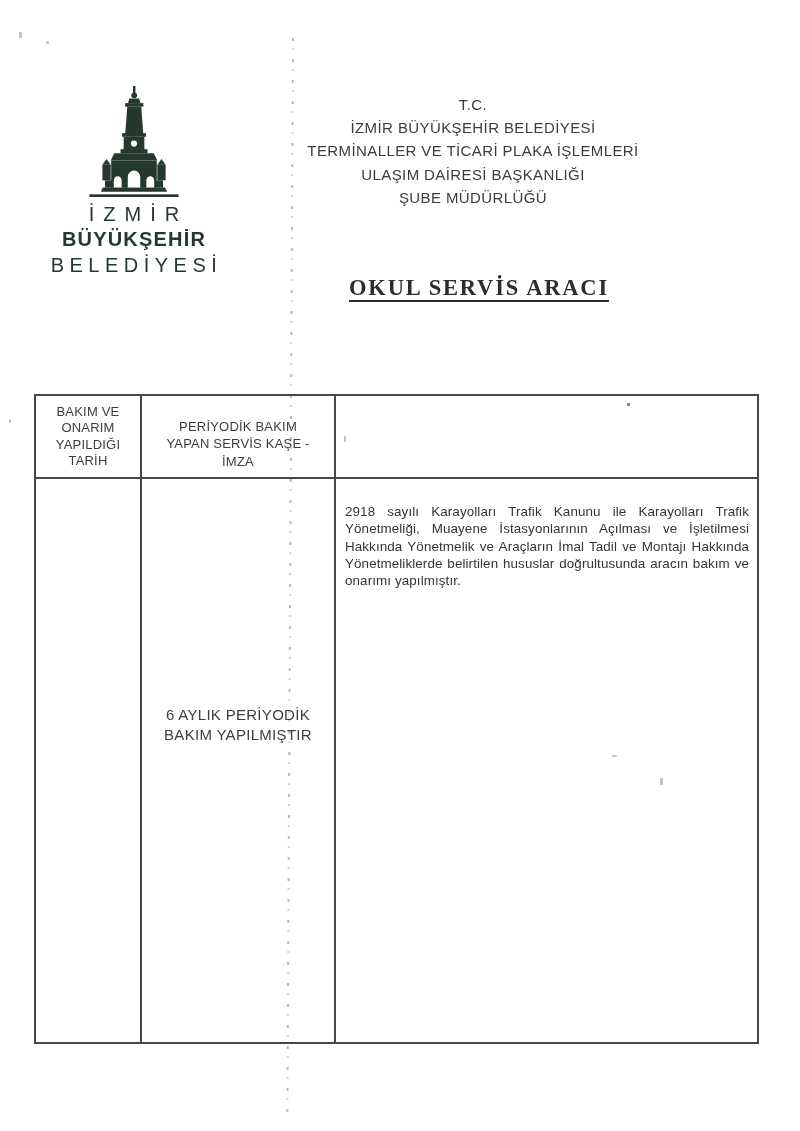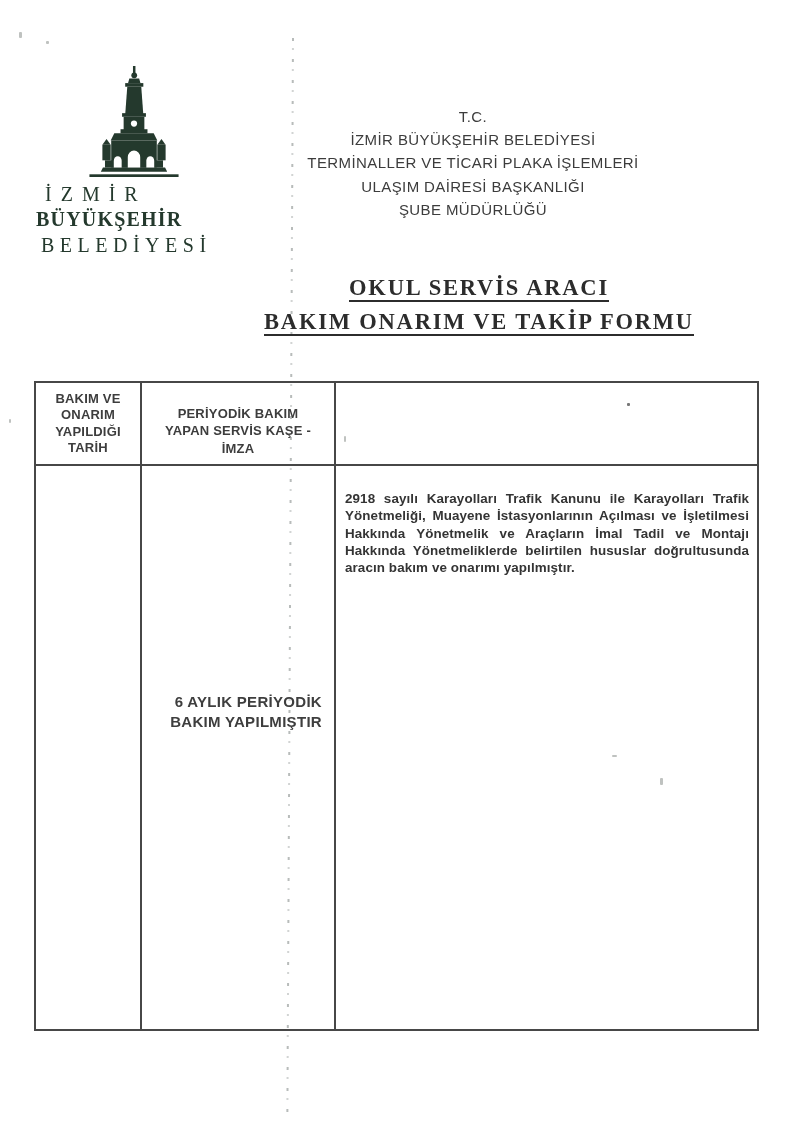--- a/index.html
+++ b/index.html
@@ -30,25 +30,24 @@
       rgba(125,132,130,0.0) 12px 21px
     );
     transform: rotate(0.3deg);
     transform-origin: top center;
   }
 
   
   .logo {
     position: absolute;
     left: 36px;
-    top: 66px;
+    top: 86px;
     width: 196px;
-    text-align: left;
+    text-align: center;
     color: #24392d;
-    font-family: Liberation Serif, serif;
   }
   .logo svg { display: block; margin: 0 auto 3px auto; }
   .logo-l1 {
     font-size: 20px;
     letter-spacing: 9px;
     text-indent: 9px;
     font-weight: 400;
     margin-top: 2px;
   }
   .logo-l2 {
@@ -68,21 +67,20 @@
   .letterhead {
     position: absolute;
     left: 280px;
     top: 93px;
     width: 386px;
     text-align: center;
     font-size: 15px;
     line-height: 23.2px;
     letter-spacing: 0.4px;
     color: #3c3c3c;
-    margin-top: 12px;
   }
 
   
   .doc-title {
     position: absolute;
     left: 228px;
     top: 271px;
     width: 502px;
     text-align: center;
     font-family: "Liberation Serif", serif;
@@ -94,49 +92,48 @@
   }
   .doc-title .u {
     border-bottom: 2px solid #2c2c2c;
     padding-bottom: 0;
   }
 
   
   .form-table {
     position: absolute;
     left: 34px;
-    top: 381px;
+    top: 394px;
     width: 725px;
     height: 650px;
     display: grid;
     grid-template-columns: 106px 194px auto;
     grid-template-rows: 83px auto;
     border: 2px solid #474747;
-    font-weight: bold;
   }
   .cell { background: transparent; }
   .cell.cdiv { border-right: 2px solid #474747; }
   .cell.hrow { border-bottom: 2px solid #474747; }
   .cell.head {
     display: flex;
     align-items: center;
     justify-content: center;
     text-align: center;
     font-size: 13px;
     line-height: 16.5px;
     letter-spacing: 0.2px;
     color: #3d3d3d;
   }
   .head-inner-1 { width: 88px; }
   .head-inner-2 { width: 152px; line-height: 17.5px; margin-top: 15px; }
 
   .periodic-note {
     margin: 226px auto 0 auto;
     width: 168px;
-    text-align: right;
+    text-align: center;
     font-size: 15px;
     line-height: 19.5px;
     letter-spacing: 0.3px;
     color: #3e3e3e;
   }
 
   .legal-text {
     padding: 24px 8px 0 9px;
     font-size: 13.4px;
     line-height: 17.3px;
@@ -209,21 +206,20 @@
   <div class="letterhead">
     <div>T.C.</div>
     <div>İZMİR BÜYÜKŞEHİR BELEDİYESİ</div>
     <div>TERMİNALLER VE TİCARİ PLAKA İŞLEMLERİ</div>
     <div>ULAŞIM DAİRESİ BAŞKANLIĞI</div>
     <div>ŞUBE MÜDÜRLÜĞÜ</div>
   </div>
 
   <div class="doc-title">
     <div><span class="u">OKUL SERVİS ARACI</span></div>
-    <div><span class="u">BAKIM ONARIM VE TAKİP FORMU</span></div>
   </div>
 
   <div class="form-table">
     <div class="cell head hrow cdiv">
       <div class="head-inner-1">BAKIM VE ONARIM YAPILDIĞI TARİH</div>
     </div>
     <div class="cell head hrow cdiv">
       <div class="head-inner-2">PERİYODİK BAKIM YAPAN SERVİS KAŞE - İMZA</div>
     </div>
     <div class="cell head hrow">

